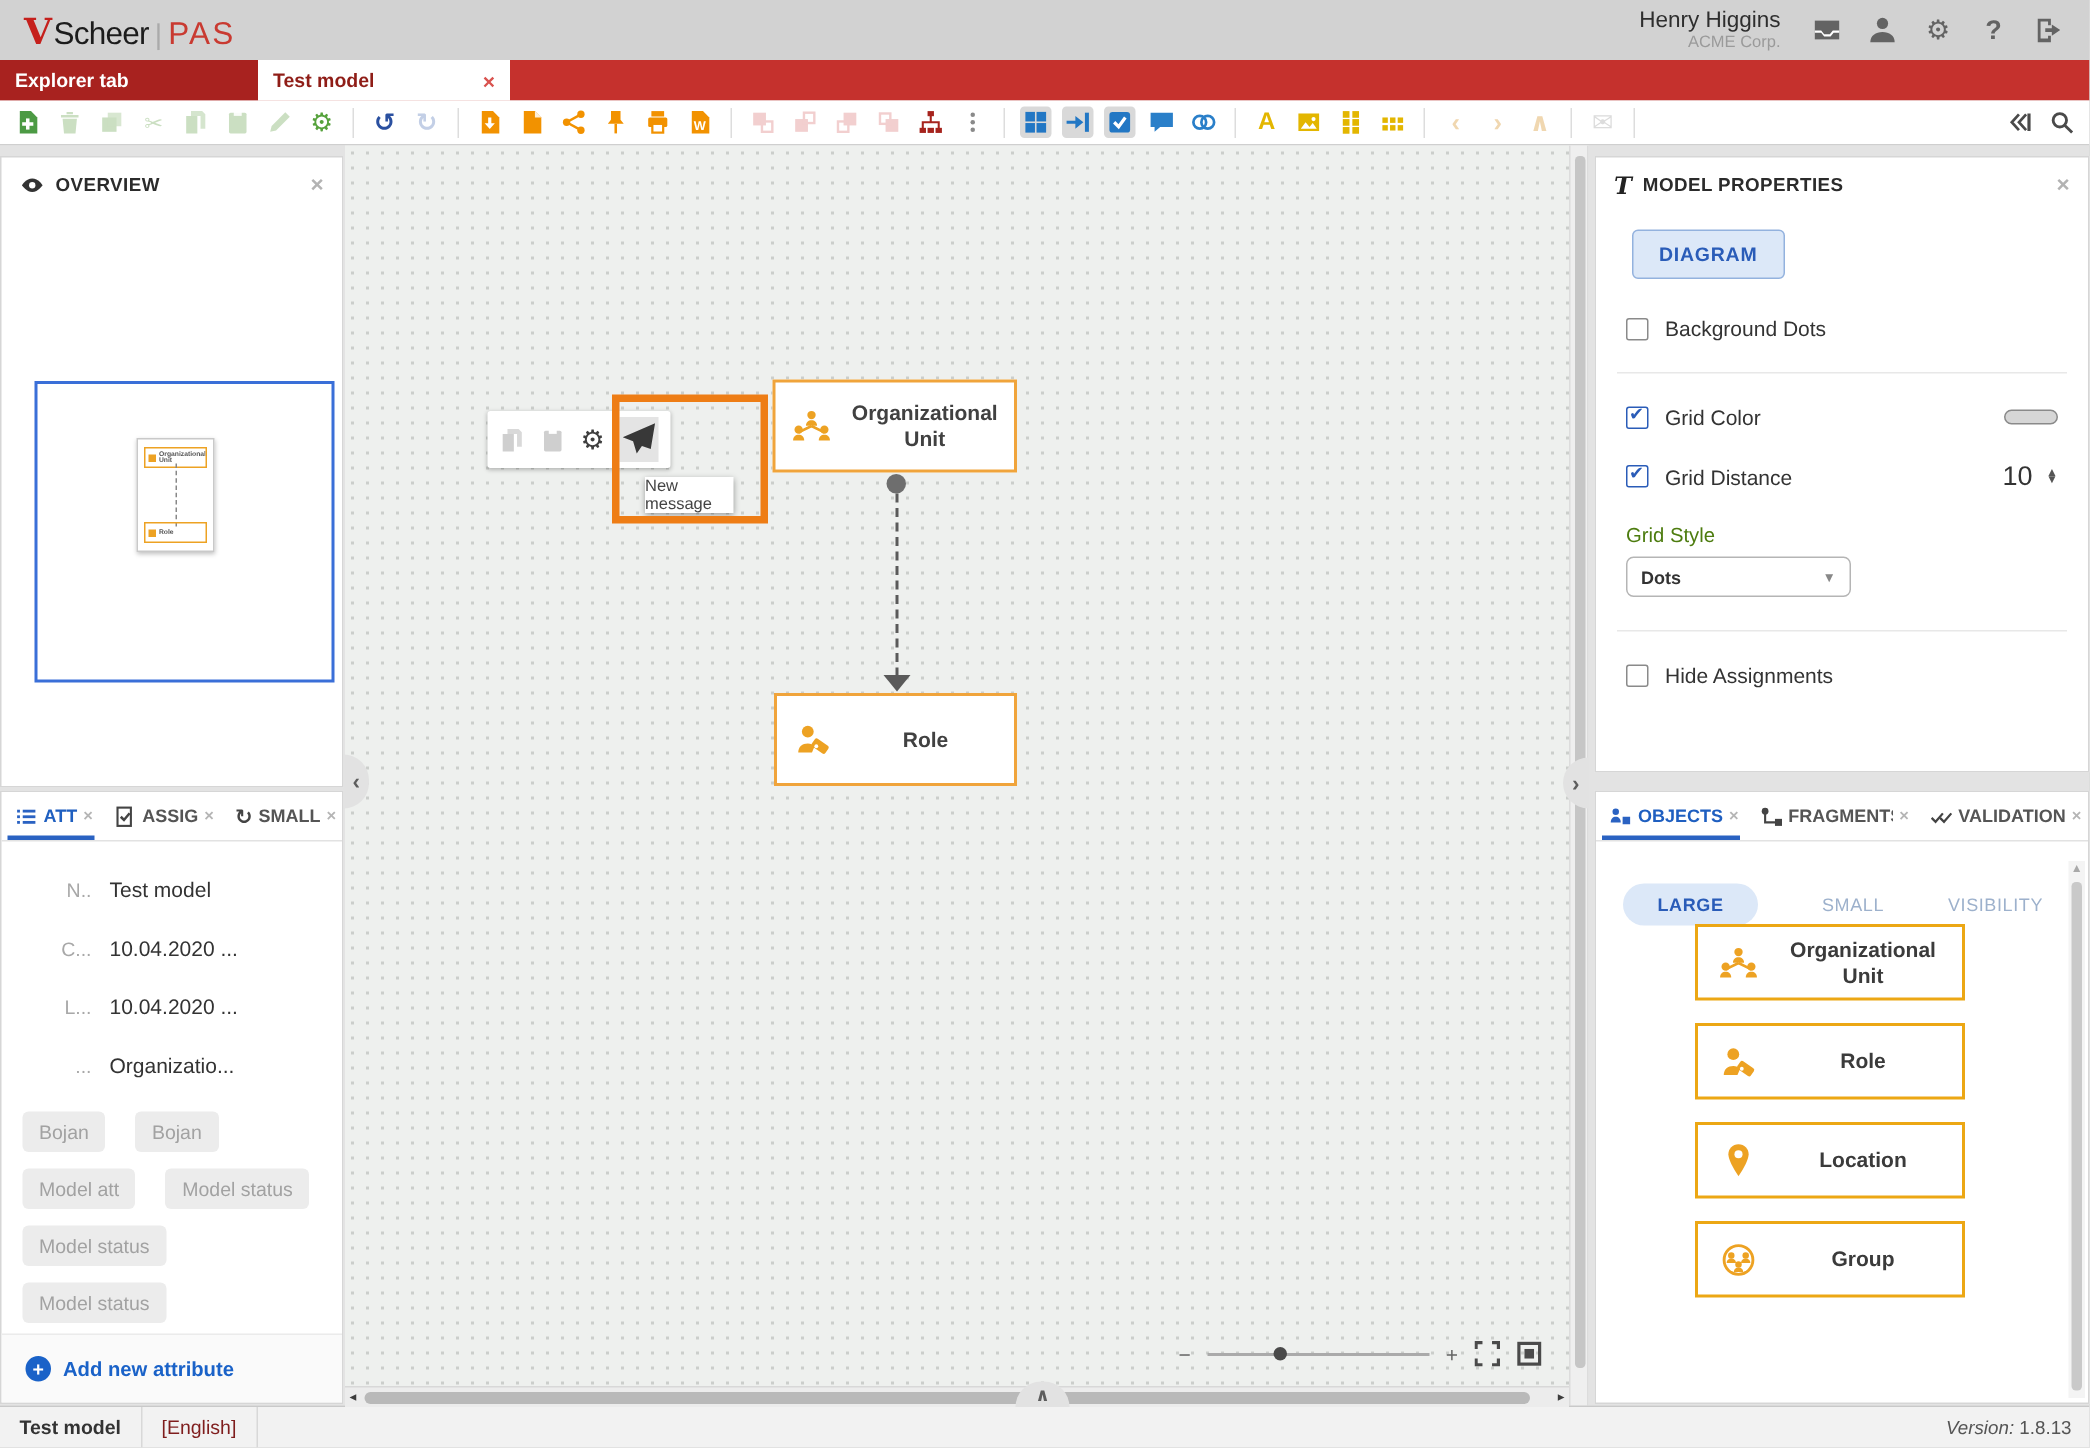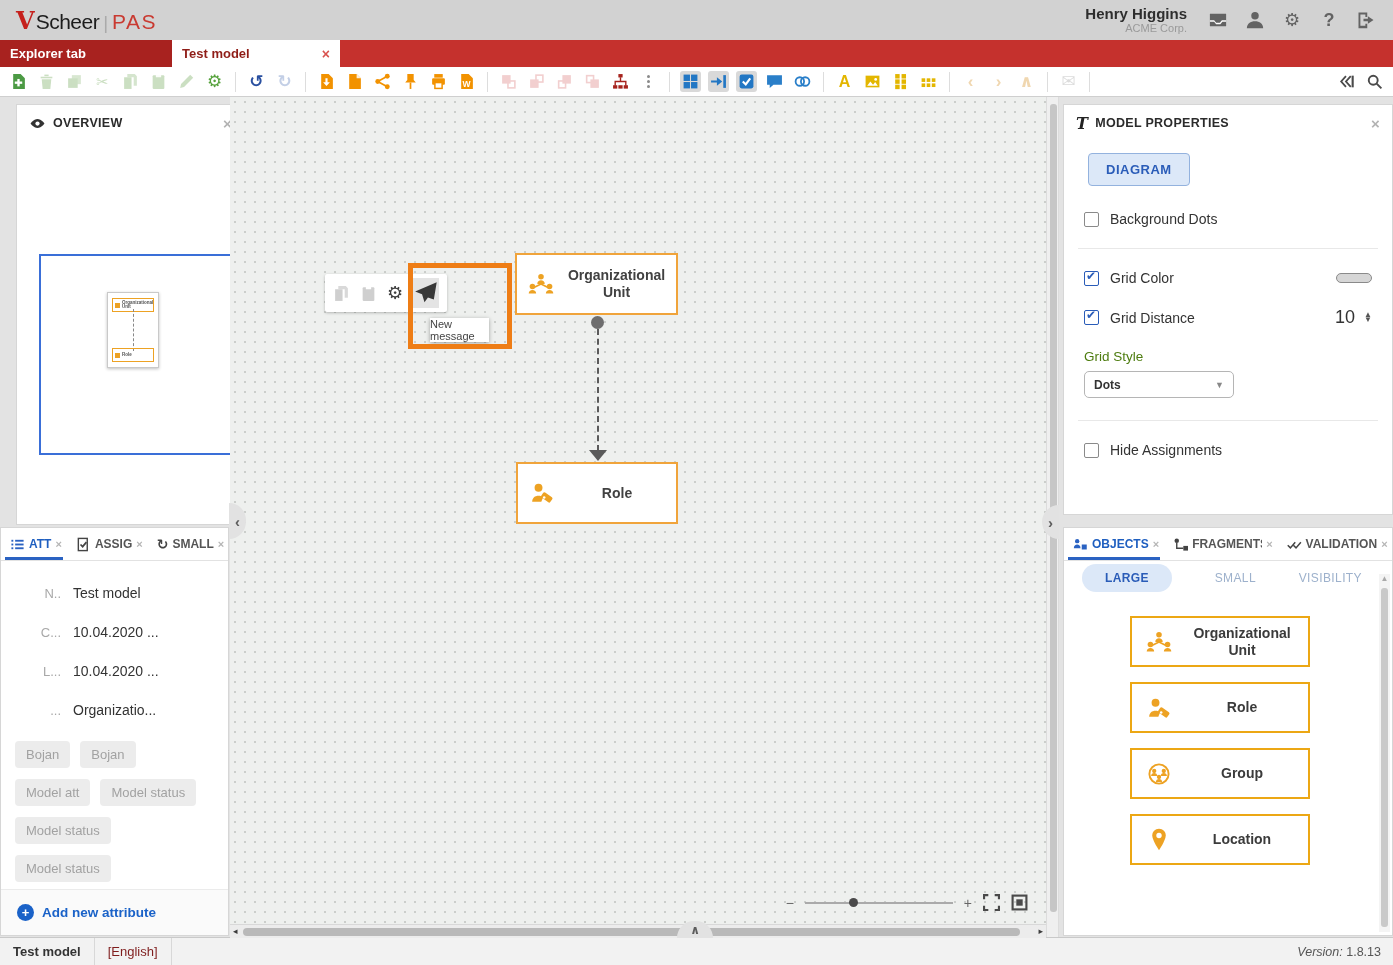--- a/index.html
+++ b/index.html
@@ -9,21 +9,21 @@
 
   
   .app-header{position:absolute;left:0;top:0;width:100%;height:40px;background:#d2d2d2;display:flex;align-items:center;justify-content:space-between;padding:0 16px}
   .brand{display:flex;align-items:baseline}
   .brand-mark{color:#c5201c;font-weight:bold;font-size:24px;font-family:"DejaVu Serif",serif;margin-right:1px}
   .brand-name{font-size:21px;font-weight:normal;color:#1c1c1c;letter-spacing:-.5px}
   .brand-sep{color:#aaa;font-size:19px;margin:0 4px;font-weight:300}
   .brand-product{font-size:21px;color:#c93a31;letter-spacing:1.5px}
   .user-block{display:flex;align-items:center;gap:20px}
   .user-names{text-align:right;line-height:1.1}
-  .user-name{font-size:15px;font-weight:bold;color:#2e2e2e}
+  .user-name{font-size:15px;font-weight:normal;color:#2e2e2e}
   .user-org{font-size:11px;color:#9a9a9a}
   .hicons{display:flex;align-items:center;gap:15px}
   .hicon{width:22px;height:22px;display:flex;align-items:center;justify-content:center;color:#636363;font-weight:bold;font-size:18px;cursor:pointer}
   .hicon svg{width:20px;height:20px}
 
   
   .tabstrip{position:absolute;left:0;top:40px;width:100%;height:27px;background:#c5312d}
   .explorer-seg{position:absolute;left:0;top:0;width:172px;height:100%;background:#a8221f;color:#fff;font-weight:bold;font-size:13px;display:flex;align-items:center;padding-left:10px}
   .active-tab{position:absolute;left:172px;top:0;width:168px;height:100%;background:#fff;display:flex;align-items:center;justify-content:space-between;padding:0 10px;color:#8f1d17;font-weight:bold;font-size:13px}
   .tab-close{color:#d9534f;font-size:14px;font-weight:bold;cursor:pointer}
@@ -43,21 +43,21 @@
   .glyph-pale-gray{color:#dcdcdc;font-size:17px}
   .kebab i{display:block;width:3.4px;height:3.4px;border-radius:50%;background:#8a8a8a;margin:1.4px auto}
   .tb-spacer{flex:1}
 
   
   .panel{position:absolute;background:#fff;border:1px solid #d6d6d6;overflow:hidden}
   .p-head{display:flex;align-items:center;gap:7px;height:36px;padding:0 12px;font-size:12.5px;font-weight:bold;color:#2b2b2b;letter-spacing:.3px}
   .p-close{margin-left:auto;color:#b3b3b3;font-size:15px;cursor:pointer}
   .p-head svg{width:17px;height:17px}
 
-  .overview-panel{left:16px;top:104px;width:229px;height:421px}
+  .overview-panel{left:0;top:104px;width:229px;height:421px}
   .attrs-panel{left:0;top:527px;width:229px;height:409px}
   .props-panel{left:1063px;top:104px;width:330px;height:411px}
   .objects-panel{left:1063px;top:527px;width:330px;height:409px}
 
   
   .minimap{position:absolute;left:22px;top:149px;width:200px;height:201px;border:2px solid #3a6fd8;background:#fff;cursor:move}
   .mm-thumb{position:absolute;left:66px;top:36px;width:52px;height:76px;background:#fff;border:1px solid #c9c9c9;box-shadow:0 1px 3px rgba(0,0,0,.25)}
   .mm-node{position:absolute;left:4px;right:4px;height:14px;border:1px solid #eda223;display:flex;align-items:center;gap:2px;padding:0 2px;overflow:hidden}
   .mm-node .sq{width:5px;height:5px;background:#eda223;flex:none}
   .mm-label{font-size:4.5px;line-height:1;color:#555;font-weight:bold}
@@ -68,21 +68,21 @@
   .side-tab{display:flex;align-items:center;gap:4px;padding:0 7px;font-size:12px;font-weight:bold;color:#555;position:relative;cursor:pointer;white-space:nowrap}
   .side-tab svg{width:15px;height:15px;flex:none}
   .side-tab.active{color:#1f5fc0}
   .side-tab.active::after{content:"";position:absolute;left:2px;right:6px;bottom:0;height:3px;background:#2a62c2}
   .tab-x{color:#b5b5b5;font-size:11px;font-weight:bold}
   .clip{max-width:70px;overflow:hidden}
   .attr-rows{margin-top:24px}
   .attr-row{display:flex;gap:12px;margin:0 0 23px 36px;font-size:14px;align-items:baseline}
   .attr-label{color:#a8a8a8;min-width:24px;text-align:right;font-size:13px}
   .attr-value{color:#333}
-  .tag-row{display:flex;gap:10px;margin:0 0 11px 14px}
+  .tag-row{display:flex;gap:20px;margin:0 0 11px 14px}
   .tag{background:#ececec;border-radius:4px;padding:6px 11px;font-size:13px;color:#a2a2a2}
   .attrs-foot{position:absolute;left:0;right:0;bottom:0;height:46px;background:#fafafa;border-top:1px solid #ebebeb;display:flex;align-items:center;padding-left:16px;gap:8px;color:#1a62c8;font-weight:bold;font-size:13.5px;cursor:pointer}
   .plus-badge{width:17px;height:17px;border-radius:50%;background:#1a62c8;color:#fff;font-size:13px;line-height:17px;text-align:center;font-weight:bold}
 
   
   .canvas{position:absolute;left:230px;top:97px;width:816px;height:841px;background:#eef0ee;background-image:radial-gradient(#cbcecb 1px,transparent 1.2px);background-size:10px 10px;overflow:hidden}
   .ctx-toolbar{position:absolute;left:95px;top:177px;width:122px;height:38px;background:#fff;border-radius:2px;box-shadow:0 1px 3px rgba(0,0,0,.25);display:flex;align-items:center;gap:10px;padding:0 8px;z-index:3}
   .ctx-ic{width:18px;height:18px;display:flex;align-items:center;justify-content:center;cursor:pointer}
   .ctx-ic svg{width:17px;height:17px}
   .ctx-gear{color:#3f3f3f;font-size:18px}
@@ -123,21 +123,21 @@
   .prop-div{border:none;border-top:1px solid #e8e8e8;margin:16px 14px}
   .swatch{margin-left:auto;width:36px;height:10px;background:#d6d6d6;border:1px solid #8a8a8a;border-radius:6px;cursor:pointer}
   .dist-box{margin-left:auto;display:flex;align-items:center;gap:9px}
   .dist-val{font-size:18px;color:#333}
   .spinner{display:flex;flex-direction:column;line-height:.55;color:#555;font-size:8px;cursor:pointer}
   .grid-style-label{margin:12px 20px 7px;font-size:13.5px;color:#4d7c0f}
   .select{margin:0 20px;width:150px;height:27px;border:1px solid #b5b5b5;border-radius:5px;display:flex;align-items:center;justify-content:space-between;padding:0 9px;font-size:12px;font-weight:bold;color:#333;cursor:pointer}
   .select .caret{color:#888;font-size:9px}
 
   
-  .size-tabs{display:flex;align-items:center;justify-content:space-between;margin:3px 30px 13px 18px}
+  .size-tabs{display:flex;align-items:center;justify-content:space-between;margin:28px 30px 13px 18px}
   .size-pill{background:#dce8f8;color:#2a5cb8;font-weight:bold;font-size:12px;border-radius:15px;padding:7px 23px;letter-spacing:.4px;cursor:pointer}
   .size-tab{color:#9db1cc;font-size:12px;letter-spacing:.4px;cursor:pointer}
   .palette{position:absolute;left:0;right:16px;top:88px;bottom:0;overflow:hidden}
   .pal-item{width:180px;height:51px;border:2px solid #eca714;background:#fff;margin:0 auto 15px;display:flex;align-items:center;cursor:grab}
   .pal-icon{width:54px;display:flex;align-items:center;justify-content:center;flex:none}
   .pal-label{flex:1;text-align:center;font-weight:bold;font-size:14px;color:#3b3b3b;line-height:1.15;padding-right:10px}
   .obj-scroll{position:absolute;right:2px;top:46px;bottom:3px;width:11px;background:#f4f4f4}
   .obj-scroll .arr{position:absolute;top:0;left:0;right:0;text-align:center;font-size:8px;color:#a9a9a9}
   .obj-thumb{position:absolute;left:2px;width:7px;top:14px;bottom:5px;background:#c9c9c9;border-radius:3px;cursor:grab}
 
@@ -711,43 +711,43 @@
                 <path d="M3.5 17c0-3.4 2.4-5.2 5.5-5.2 1.6 0 3 .5 4 1.4L11.4 17z"></path>
                 <rect x="11.5" y="10.5" width="9.5" height="5.4" rx="1.2" transform="rotate(35 16 13)"></rect>
               </g>
               <circle cx="13.9" cy="13.4" r="1.1" fill="#fff"></circle>
             </svg>
         </span>
         <span class="pal-label">Role</span>
       </div>
       <div class="pal-item">
         <span class="pal-icon">
+          <svg class="ic-pin" viewBox="0 0 16 20">
+              <path fill="#eda223" d="M8 0C4.5 0 2 2.6 2 6c0 4.4 6 13 6 13s6-8.6 6-13c0-3.4-2.5-6-6-6z"></path>
+              <circle cx="8" cy="6" r="2.4" fill="#fff"></circle>
+            </svg>
+        </span>
+        <span class="pal-label">Location</span>
+      </div>
+      <div class="pal-item">
+        <span class="pal-icon">
           <svg class="ic-group" viewBox="0 0 20 20">
               <circle cx="10" cy="10" r="8" fill="none" stroke="#eda223" stroke-width="1.6"></circle>
               <g fill="#eda223">
                 <circle cx="6" cy="7.5" r="1.8"></circle>
                 <path d="M3.4 11.6c0-1.5 1.1-2.4 2.6-2.4s2.6.9 2.6 2.4z"></path>
                 <circle cx="14" cy="7.5" r="1.8"></circle>
                 <path d="M11.4 11.6c0-1.5 1.1-2.4 2.6-2.4s2.6.9 2.6 2.4z"></path>
                 <circle cx="10" cy="12.5" r="1.8"></circle>
                 <path d="M7.4 16.6c0-1.5 1.1-2.4 2.6-2.4s2.6.9 2.6 2.4z"></path>
               </g>
             </svg>
         </span>
         <span class="pal-label">Group</span>
       </div>
-      <div class="pal-item">
-        <span class="pal-icon">
-          <svg class="ic-pin" viewBox="0 0 16 20">
-              <path fill="#eda223" d="M8 0C4.5 0 2 2.6 2 6c0 4.4 6 13 6 13s6-8.6 6-13c0-3.4-2.5-6-6-6z"></path>
-              <circle cx="8" cy="6" r="2.4" fill="#fff"></circle>
-            </svg>
-        </span>
-        <span class="pal-label">Location</span>
-      </div>
 
     </div>
     <div class="obj-scroll">
       <span class="arr">▲</span>
       <span class="obj-thumb"></span>
     </div>
   </div>
 
   <div class="statusbar">
     <span class="sb-cell sb-model">Test model</span>

